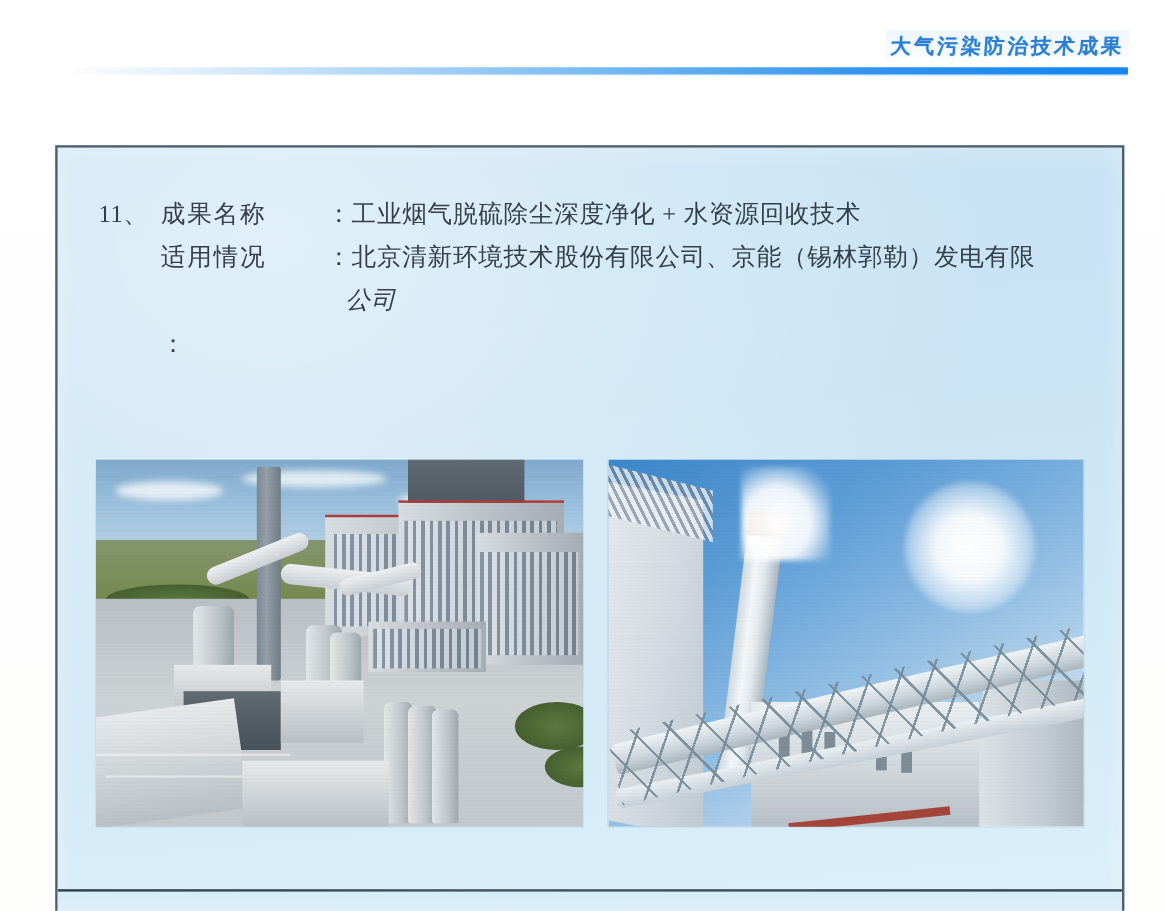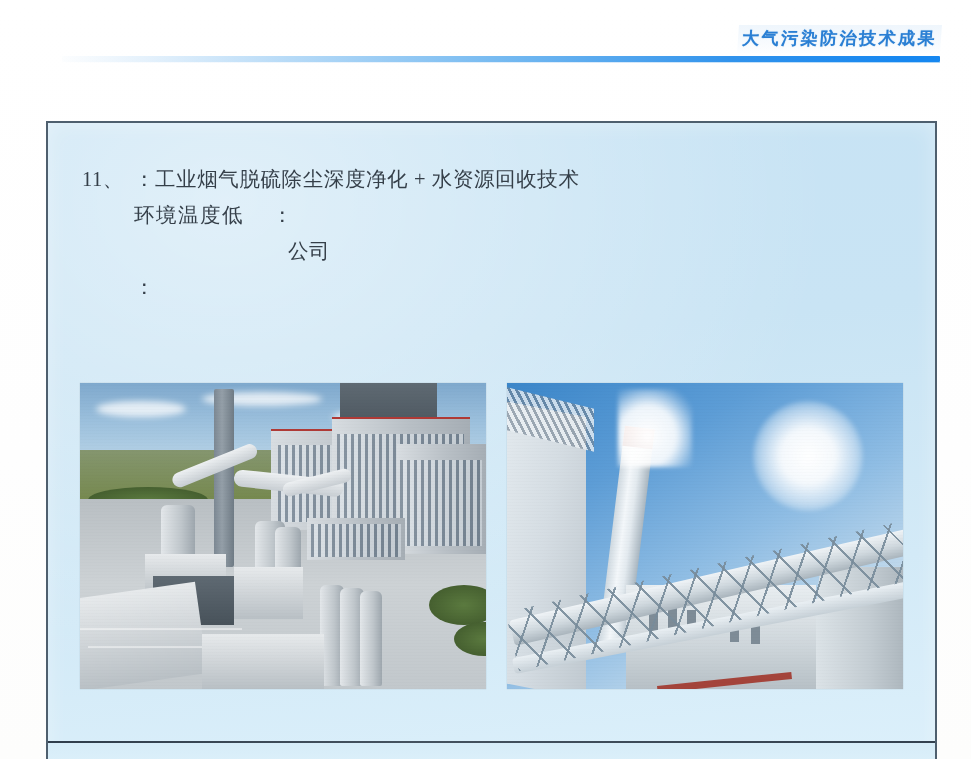--- a/index.html
+++ b/index.html
@@ -111,21 +111,21 @@
     letter-spacing: 1.5px;
   }
   .lbl-colon {
     flex: 0 0 16px;
   }
   .lbl-val {
     flex: 1 1 auto;
     letter-spacing: .6px;
   }
   .indent-block { padding-left: 52px; }
-  .cont-line { padding-left: 206px; }
+  .cont-line { padding-left: 206px; font-style: italic; }
 
   
   #photo-row {
     position: absolute;
     left: 32px;
     top: 260px;
     width: 840px;
     height: 308px;
   }
   .photo {
@@ -339,29 +339,31 @@
   <div id="header-rule"></div>
 </div>
 
 <div id="content-panel">
 
   <div id="result-text">
 
     <div class="text-line">
       <div class="row">
         <span class="lbl-num">11、</span>
+        <span class="lbl-field">成果名称</span>
         <span class="lbl-colon">：</span>
         <span class="lbl-val">工业烟气脱硫除尘深度净化 + 水资源回收技术</span>
       </div>
     </div>
 
     <div class="text-line indent-block">
       <div class="row">
-        <span class="lbl-field">环境温度低</span>
+        <span class="lbl-field">适用情况</span>
         <span class="lbl-colon">：</span>
+        <span class="lbl-val">北京清新环境技术股份有限公司、京能（锡林郭勒）发电有限</span>
       </div>
     </div>
 
     <div class="text-line cont-line">公司</div>
 
     <div class="text-line indent-block">
       <div class="row">
         <span class="lbl-colon">：</span>
       </div>
     </div>

